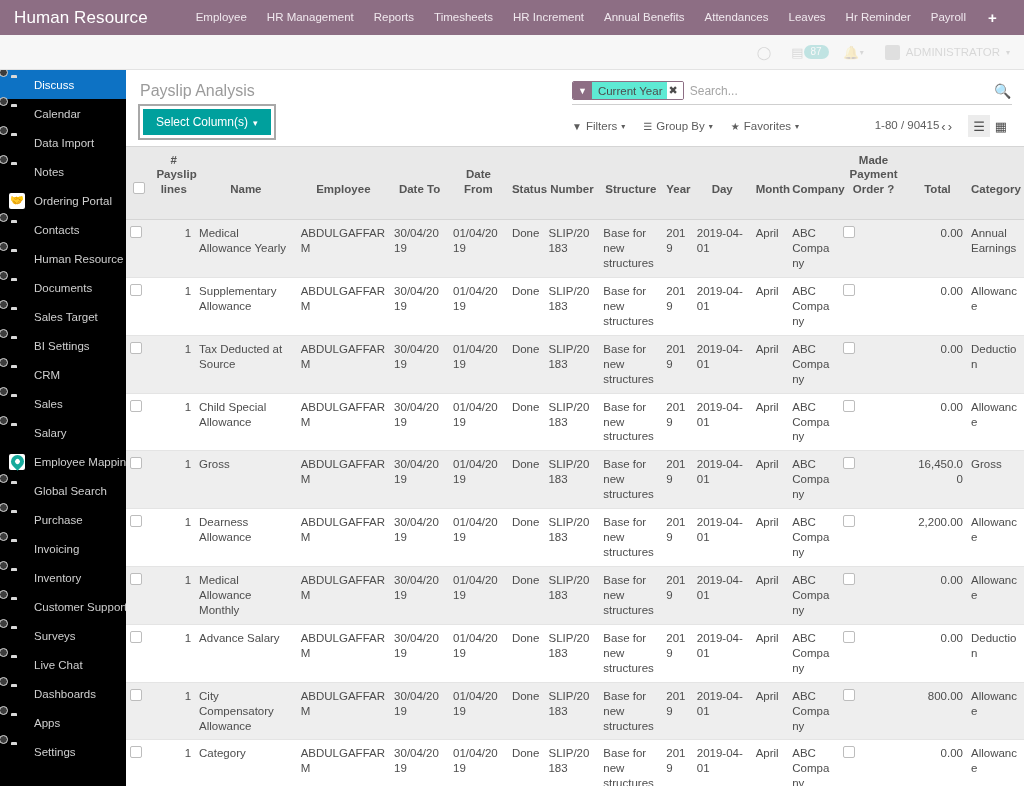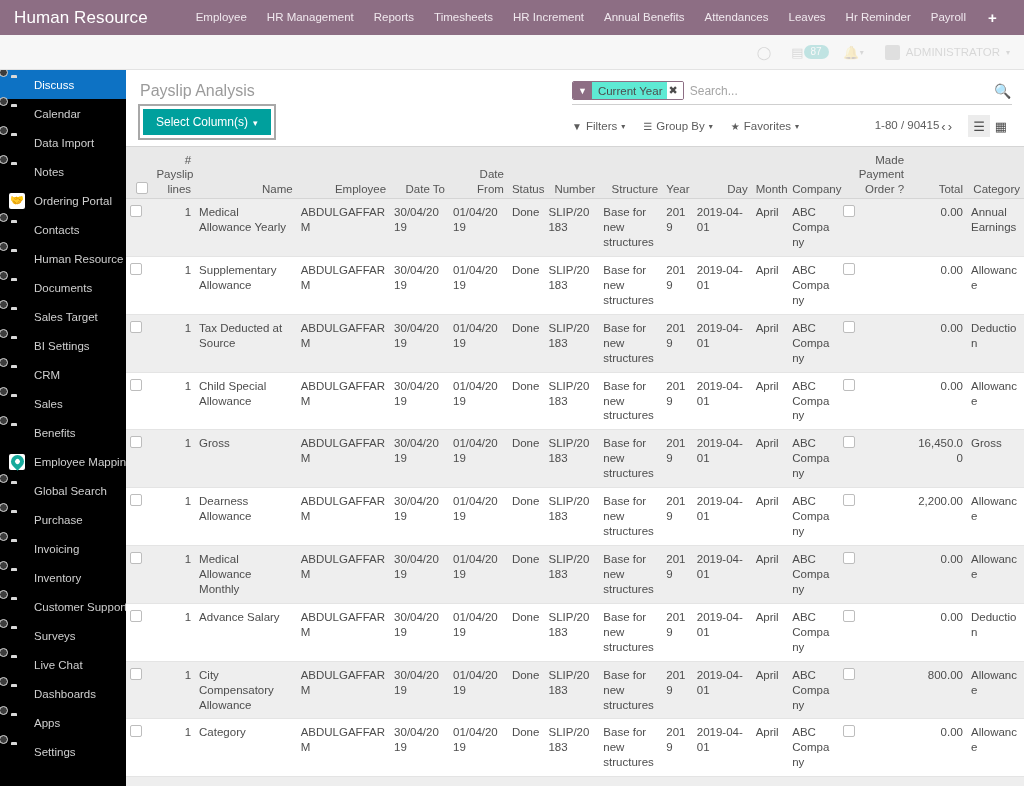--- a/index.html
+++ b/index.html
@@ -317,24 +317,24 @@
   table.list {
     width: 100%;
     border-collapse: collapse;
     font-size: 11.5px;
     color: #4d4d4d;
     table-layout: fixed;
   }
   table.list thead th {
     background: #e9e9e9;
     color: #555555;
-    font-weight: normal;
-    text-align: right;
+    font-weight: bold;
+    text-align: center;
     vertical-align: bottom;
-    padding: 6px 4px 2px 4px;
+    padding: 6px 4px 23px 4px;
     border-bottom: 1px solid #d5d5d5;
     border-top: 1px solid #d5d5d5;
     line-height: 1.25;
     height: 46px;
   }
   table.list tbody td {
     padding: 6px 4px;
     border-bottom: 1px solid #e4e4e4;
     vertical-align: top;
     line-height: 1.3;
@@ -461,21 +461,21 @@
       <div class="side-item">
         <span class="side-ico"><span class="ico-app"></span></span>
         <span>CRM</span>
       </div>
       <div class="side-item">
         <span class="side-ico"><span class="ico-app"></span></span>
         <span>Sales</span>
       </div>
       <div class="side-item">
         <span class="side-ico"><span class="ico-app"></span></span>
-        <span>Benefits</span>
+        <span>Salary</span>
       </div>
       <div class="side-item">
         <span class="side-ico">
           <span class="ico-white-tile">
             <span class="ico-teal-pin"></span>
           </span>
         </span>
         <span>Employee Mapping</span>
       </div>
       <div class="side-item">

